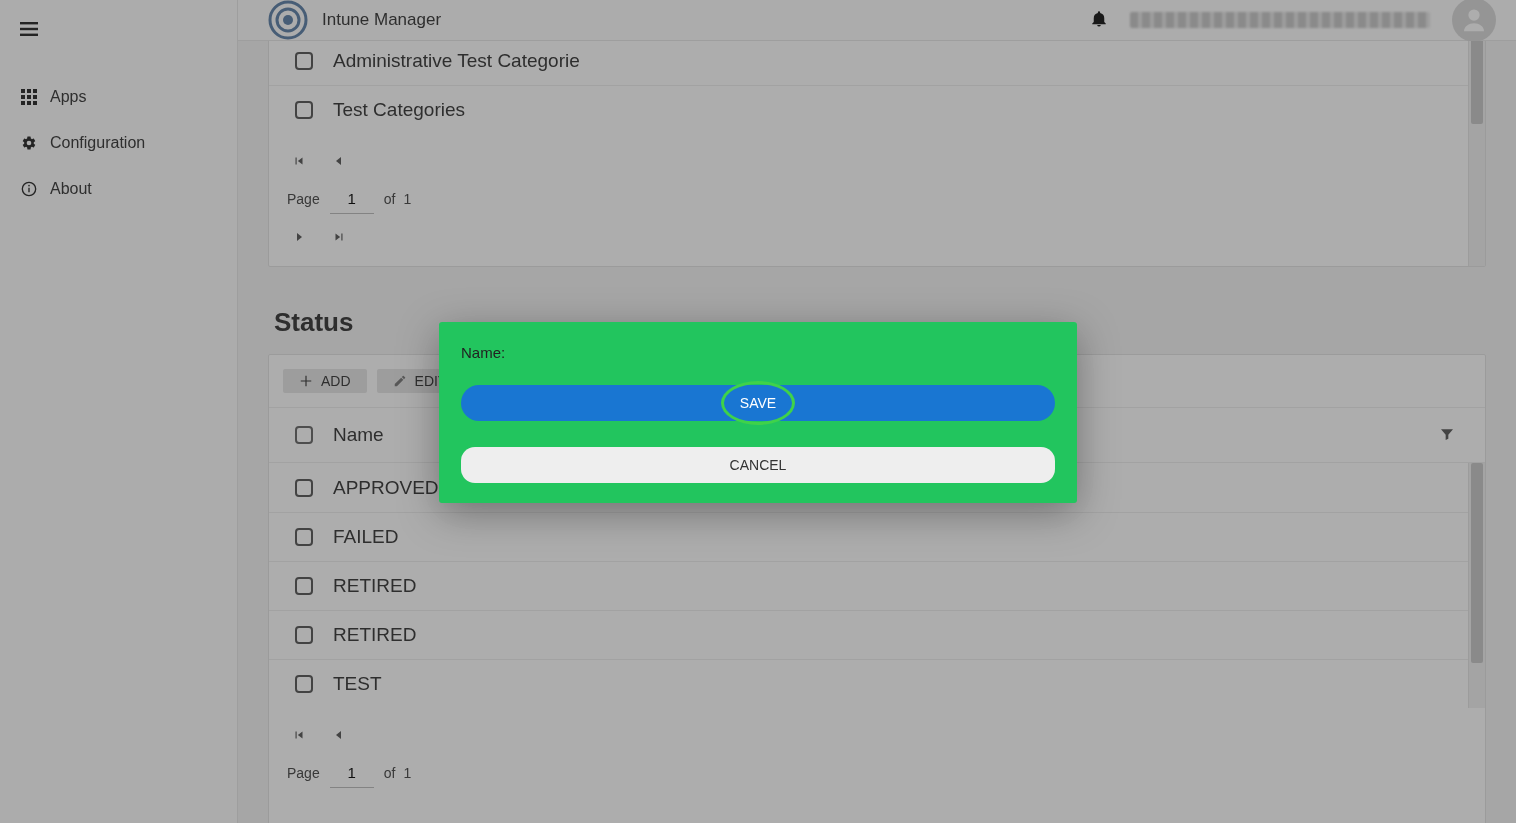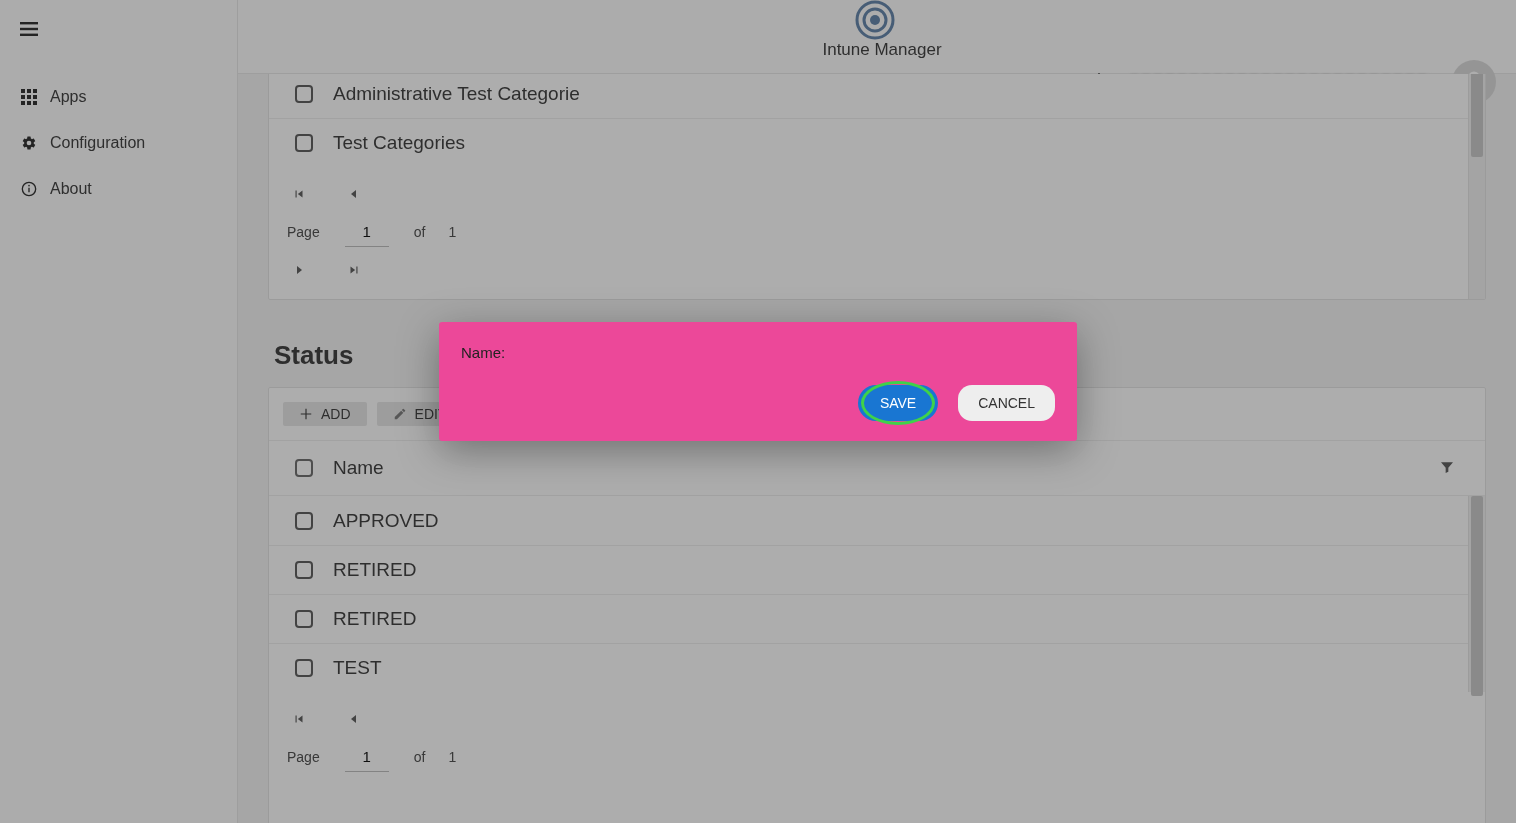--- a/index.html
+++ b/index.html
@@ -12,21 +12,21 @@
 .sidebar { width: 238px; background: #fdfdfd; height: 100%; border-right: 1px solid #e7e7e7; }
 .hamburger { padding: 22px 20px 18px 20px; }
 .hamburger svg { display: block; }
 .nav { padding-top: 20px; text-align: right; }
 .nav-item { display: flex; align-items: center; padding: 14px 18px; cursor: pointer; }
 .nav-item .icon { width: 22px; display: inline-flex; justify-content: center; margin-right: 10px; color: #333; }
 .nav-item .lbl { font-size: 16px; color: #333; }
 
 
 .main { flex: 1; display: flex; flex-direction: column; height: 100%; }
-.topbar { height: 74px; background: #fdfdfd; border-bottom: 1px solid #e7e7e7; display: flex; align-items: center; padding: 0 20px 0 30px; flex-direction: column; }
+.topbar { height: 41px; background: #fdfdfd; border-bottom: 1px solid #e7e7e7; display: flex; align-items: center; padding: 0 20px 0 30px; }
 .logo { width: 40px; height: 40px; border-radius: 50%; display: inline-flex; align-items: center; justify-content: center; margin-right: 14px; }
 .logo svg { display:block; }
 .app-title { font-size: 17px; color: #333; }
 .topbar-right { margin-left: auto; display: flex; align-items: center; gap: 22px; }
 .bell { cursor: pointer; }
 .user-text { color: #888; width: 300px; height: 16px;
   background: repeating-linear-gradient(90deg,#c7c7c7 0 8px,#e6e6e6 8px 12px);
   border-radius:2px; filter: blur(1.2px);
 }
 .avatar { width: 44px; height: 44px; border-radius: 50%; background: #d9d9d9; display:flex; align-items:center; justify-content:center; }
@@ -36,44 +36,44 @@
 
 .card { background:#fff; border:1px solid #e2e2e2; border-radius:2px; margin-bottom:20px; position:relative; }
 
 .row { display:flex; align-items:center; border-top:1px solid #eee; height:49px; padding:0 20px; }
 .row:first-child { border-top:none; }
 .cb { width:30px; display:flex; justify-content:center; }
 .cb svg { display:block; }
 .cell { padding-left:14px; font-size:19px; color:#333; }
 
 .pager-area { padding:8px 12px 10px 12px; }
-.pager-row { display:flex; align-items:center; height:38px; gap:19px; }
+.pager-row { display:flex; align-items:center; height:38px; gap:4px; }
 .pager-btn { width:36px; height:36px; display:inline-flex; align-items:center; justify-content:center; color:#555; background:transparent; border:none; cursor:pointer; }
 .page-label { font-size:14px; color:#444; padding-left:6px; }
 .page-num { width:44px; height:30px; text-align:center; border:none; border-bottom:1px solid #bbb; background:transparent; font-size:15px; margin:0 6px; }
 .of-total { font-size:14px; color:#444; }
 
 .section-title { font-size:26px; color:#333; padding:20px 6px 16px 6px; }
 
 .toolbar { display:flex; gap:10px; padding:14px; border-bottom:1px solid #eee; }
 .tb-btn { background:#e6e6e6; border:none; height:24px; padding:0 16px; display:inline-flex; align-items:center; gap:8px; font-size:14px; color:#333; cursor:pointer; border-radius:2px; text-transform:uppercase; }
 .tb-btn svg { display:block; }
 
 .table-header { display:flex; align-items:center; height:55px; padding:0 20px; border-bottom:1px solid #eee; color:#666; font-size:15px; }
 .filter-icon { margin-left:auto; padding-right:10px; color:#555; }
 
 .vscroll { position:absolute; right:0; top:55px; bottom:0; width:17px; background:#f1f1f1; border-left:1px solid #e4e4e4; }
 .vscroll.top0 { top:0; }
 .vthumb { position:absolute; left:2px; right:2px; background:#c7c7c7; border-radius:2px; }
 
 .overlay { position:absolute; inset:0; background:rgba(40,40,40,0.38); display:flex; align-items:flex-start; justify-content:center; }
-.modal { margin-top:322px; width:638px; background:#ec4899; border-radius:3px; box-shadow:0 10px 40px rgba(0,0,0,0.35); padding:22px 22px 20px 22px; }
+.modal { margin-top:322px; width:638px; background:#22c55e; border-radius:3px; box-shadow:0 10px 40px rgba(0,0,0,0.35); padding:22px 22px 20px 22px; }
 .modal-label { font-size:15px; color:#222; margin-bottom:6px; }
 .modal-input { width:100%; height:44px; border:2px solid #3a8de0; background:#f4f4f4; padding:0 14px; font-size:17px; color:#333; outline:none; box-shadow:0 0 0 1px rgba(80,150,230,.15); }
-.modal-actions { display:flex; justify-content:flex-end; gap:20px; margin-top:24px; }
+.modal-actions { display:flex; justify-content:flex-end; gap:26px; margin-top:24px;flex-direction:column; }
 .btn { height:36px; padding:0 20px; border:none; border-radius:14px; font-size:14px; cursor:pointer; text-transform:uppercase; }
 .btn-primary { background:#1976d2; color:#fff; border-radius:18px; padding:0 22px; position:relative; }
 .save-highlight { position:absolute; width:74px; height:44px; border:3px solid #3fd24a; border-radius:50%; left:50%; top:50%; transform:translate(-50%,-50%); pointer-events:none; }
 .btn-secondary { background:#eee; color:#333; }
 
 </style>
 </head>
 <body>
 
 <div class="app">
@@ -246,20 +246,28 @@
                 </svg>
               </span>
             <span class="cell">APPROVED</span>
           </div>
           <div class="row">
             <span class="cb">
                 <svg width="18" height="18">
                   <rect x="1" y="1" width="16" height="16" rx="3" fill="none" stroke="#555" stroke-width="2"></rect>
                 </svg>
               </span>
+            <span class="cell">FAILED</span>
+          </div>
+          <div class="row">
+            <span class="cb">
+                <svg width="18" height="18">
+                  <rect x="1" y="1" width="16" height="16" rx="3" fill="none" stroke="#555" stroke-width="2"></rect>
+                </svg>
+              </span>
             <span class="cell">RETIRED</span>
           </div>
           <div class="row">
             <span class="cb">
                 <svg width="18" height="18">
                   <rect x="1" y="1" width="16" height="16" rx="3" fill="none" stroke="#555" stroke-width="2"></rect>
                 </svg>
               </span>
             <span class="cell">RETIRED</span>
           </div>

